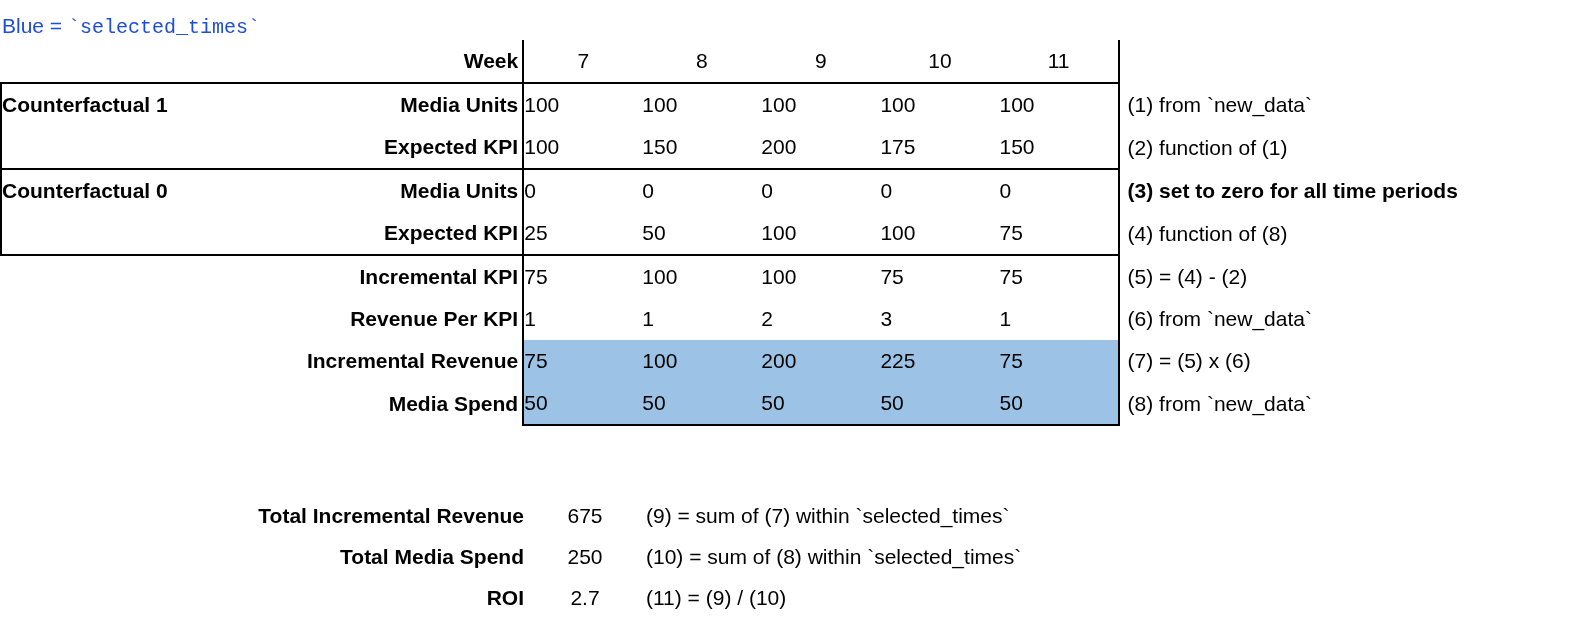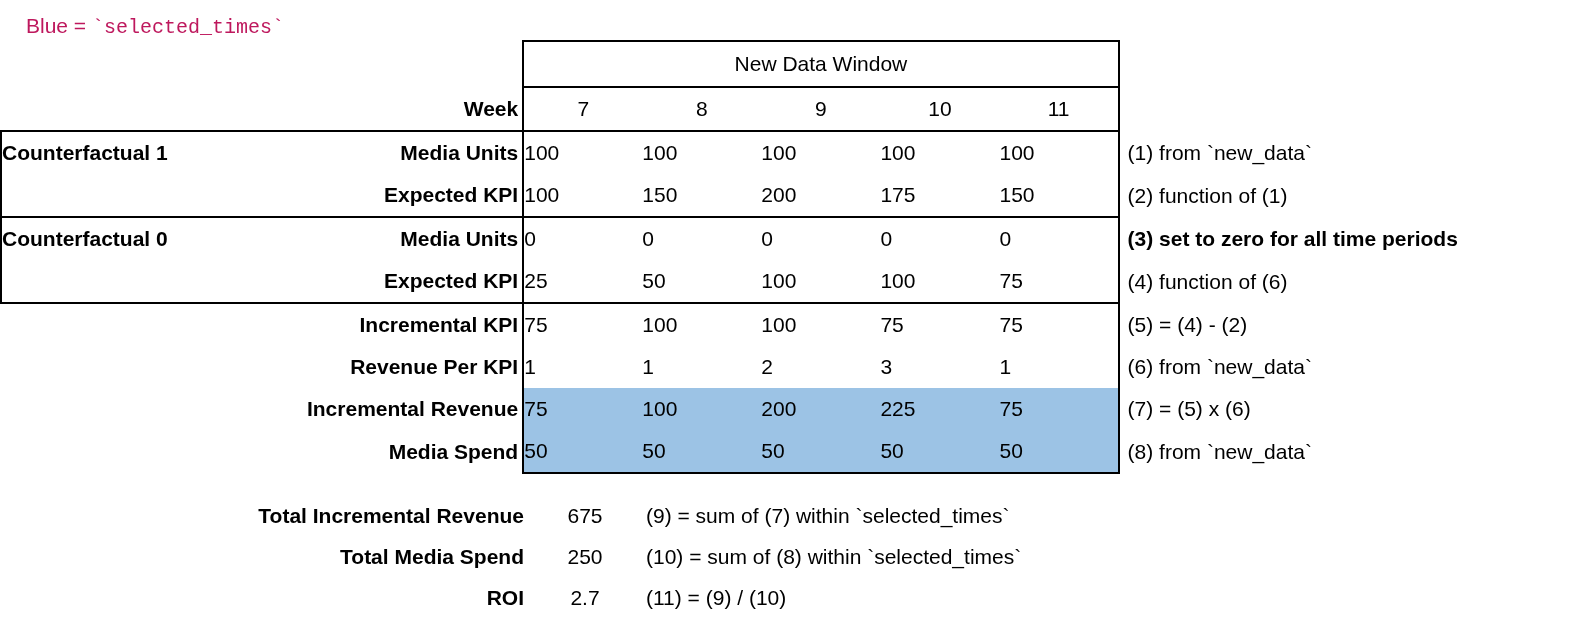--- a/index.html
+++ b/index.html
@@ -12,24 +12,24 @@
     height: 642px;
     font-family: "Liberation Sans", sans-serif;
     color: #000000;
     position: relative;
     overflow: hidden;
   }
 
   
   #legend {
     position: absolute;
-    left: 26px;
+    left: 2px;
     top: 14px;
     font-size: 21px;
-    color: #be185d;
+    color: #1d4ed8;
     white-space: nowrap;
     text-align: center;
   }
   #legend .mono {
     font-family: "Liberation Mono", monospace;
     font-size: 20px;
   }
 
   
   #diagram {
@@ -147,26 +147,20 @@
         <col class="c-label2">
       <col class="c-num">
         <col class="c-num">
         <col class="c-num">
         <col class="c-num">
         <col class="c-num">
       <col class="c-note">
     </colgroup>
     <tbody>
 
-      <tr>
-        <td></td>
-        <td></td>
-        <td class="title-cell bx-l bx-r bx-t bx-b" colspan="5">New Data Window</td>
-        <td></td>
-      </tr>
 
       <tr>
         <td></td>
         <td class="lab">Week</td>
         <td class="hdr-num bx-l">7</td>
         <td class="hdr-num">8</td>
         <td class="hdr-num">9</td>
         <td class="hdr-num">10</td>
         <td class="hdr-num bx-r">11</td>
         <td></td>
@@ -206,21 +200,21 @@
       </tr>
 
       <tr>
         <td class="bx-l bx-b"></td>
         <td class="lab bx-b">Expected KPI</td>
         <td class="num bx-l bx-b">25</td>
         <td class="num bx-b">50</td>
         <td class="num bx-b">100</td>
         <td class="num bx-b">100</td>
         <td class="num bx-r bx-b">75</td>
-        <td class="note">(4) function of (6)</td>
+        <td class="note">(4) function of (8)</td>
       </tr>
 
       <tr>
         <td></td>
         <td class="lab">Incremental KPI</td>
         <td class="num bx-l">75</td>
         <td class="num">100</td>
         <td class="num">100</td>
         <td class="num">75</td>
         <td class="num bx-r">75</td>

